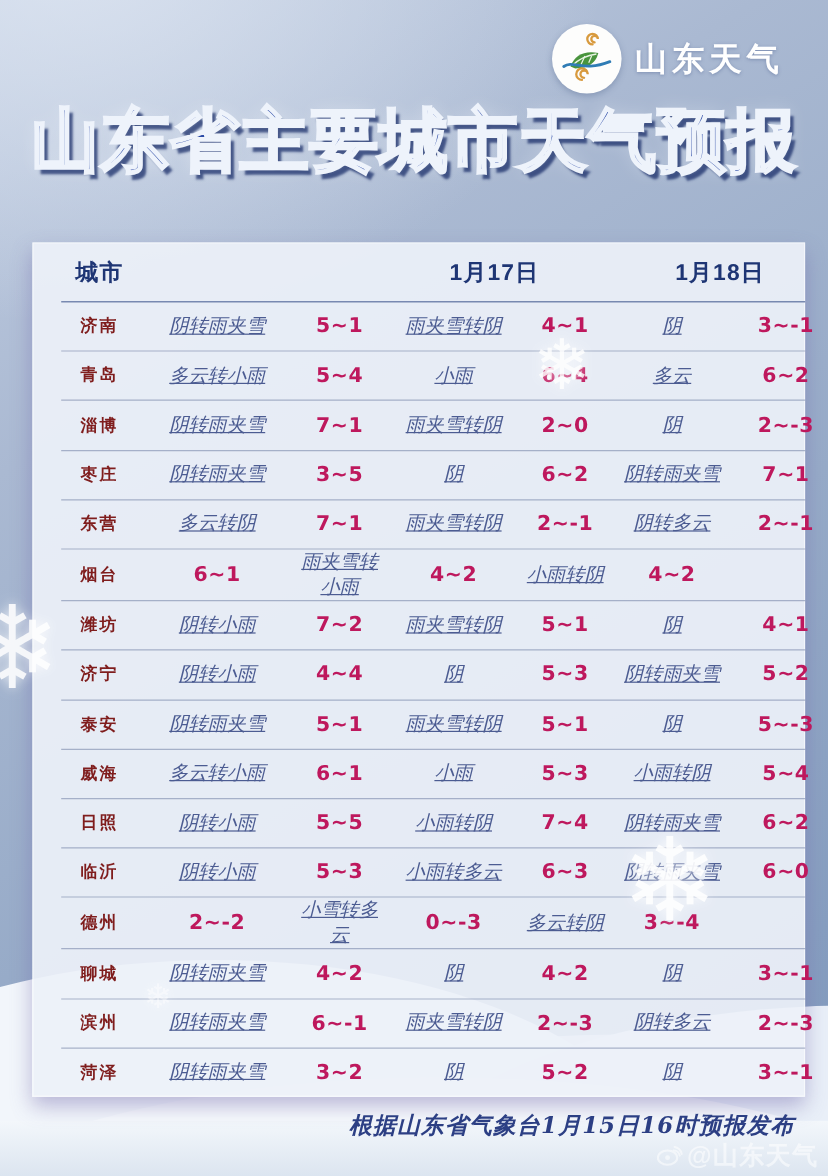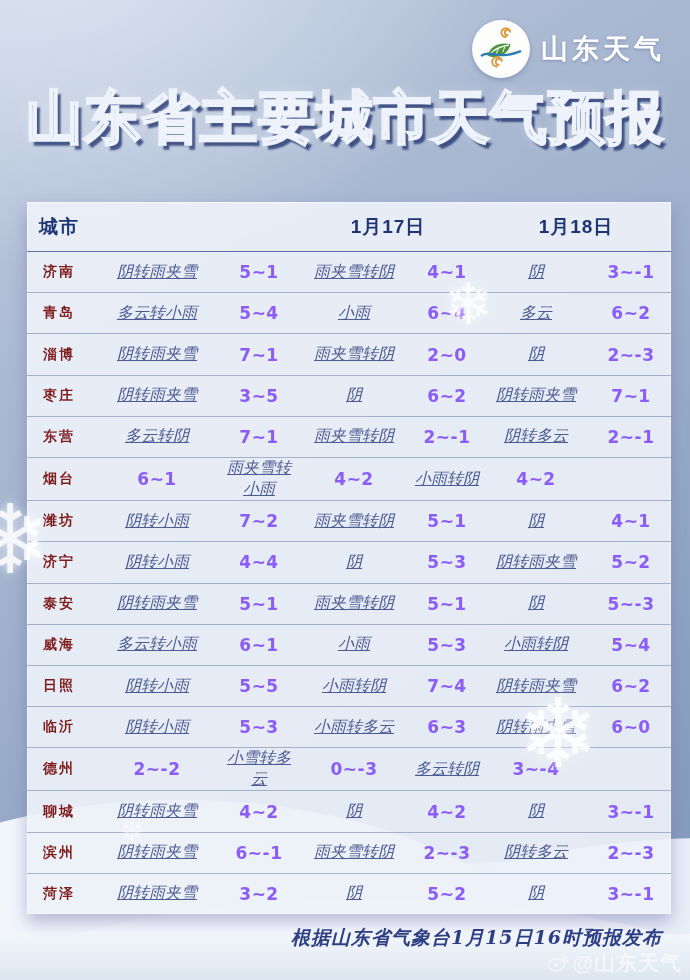--- a/index.html
+++ b/index.html
@@ -16,56 +16,56 @@
   
   .hill { position: absolute; border-radius: 50%; z-index: 1; }
   .hill-back   { left: 140px; top: 862px; width: 760px; height: 300px; background: #dde6f1; }
   .hill-left   { left: -210px; top: 800px; width: 780px; height: 400px; background: #f2f6fb; }
   .hill-right  { left: 300px; top: 838px; width: 820px; height: 380px; background: #e9eff8; }
   .hill-front  { left: -80px; top: 898px; width: 900px; height: 300px; background: #f7fafd; }
   .snow-base   { position: absolute; left: 0; bottom: 0; width: 100%; height: 46px;
                  background: linear-gradient(#f3f7fb, #dce5f0); z-index: 1; }
 
   
-  .brand { position: absolute; top: 20px; left: 472px; display: flex; align-items: center; gap: 11px; z-index: 5; }
+  .brand { position: absolute; top: 20px; left: 460px; display: flex; align-items: center; gap: 11px; z-index: 5; }
   .logo-badge { width: 58px; height: 58px; border-radius: 50%; background: #fdfdfc;
                 box-shadow: 0 2px 5px rgba(70,90,130,.35); display: flex; align-items: center; justify-content: center; }
   .brand-name { color: #ffffff; font-size: 27px; font-weight: 700; letter-spacing: 4px;
                 text-shadow: 0 1px 3px rgba(70,90,140,.45); }
 
   
   .title {
     position: absolute; top: 80px; left: 0; width: 100%; text-align: center; z-index: 5;
     font-size: 57px; font-weight: 900; letter-spacing: 1px; color: #2b4aa6;
     -webkit-text-stroke: 2.3px #eef3fb;
     text-shadow: 4px 5px 2px rgba(24,44,104,.75), 0 0 14px rgba(255,255,255,.35);
     font-family: "Liberation Sans", sans-serif;
   }
 
   
   .panel {
     position: absolute; left: 27px; top: 202px; width: 644px; height: 712px; z-index: 2;
     background: rgba(237,241,248,.92);
     box-shadow: 0 8px 16px rgba(112,104,170,.45), inset 0 0 0 1px rgba(255,255,255,.55);
-    display: flex; flex-direction: column;
+    display: flex; flex-direction: column; padding-left: 24px;
   }
   .thead, .trow { display: grid; grid-template-columns: 64px 132px 72px 118px 68px 110px 80px; align-items: center; }
   .thead { height: 50px; border-bottom: 1.5px solid #5d71a0; }
   .thead .h { text-align: center; font-size: 19px; font-weight: 800; color: #1e3574; letter-spacing: 1px; }
   .h-d1 { grid-column: 2 / span 2; }
   .h-d2 { grid-column: 4 / span 2; }
   .h-d3 { grid-column: 6 / span 2; }
   .tbody { flex: 1; display: flex; flex-direction: column; }
   .trow { flex: 1; }
   .trow:not(:last-child) { border-bottom: 1px solid rgba(100,116,156,.5); }
   .cell { text-align: center; }
   .cell.city { font-size: 14px; font-weight: 700; color: #7f1d1d; letter-spacing: 2px; }
   .cell.weather { font-size: 16px; color: #4c5c92; font-style: italic;
                   font-family: "DejaVu Serif", "Liberation Serif", serif; text-decoration: underline; }
-  .cell.temp { font-size: 17px; font-weight: 600; color: #8b5cf6; letter-spacing: .5px;
+  .cell.temp { font-size: 17px; font-weight: 600; color: #be185d; letter-spacing: .5px;
                font-family: "DejaVu Sans", sans-serif; }
 
   
   .source-note { position: absolute; top: 925px; right: 28px; z-index: 5;
                  font-size: 19px; font-weight: 700; font-style: italic; color: #2c3f84; letter-spacing: 1px;
                  font-family: "DejaVu Serif", "Liberation Serif", serif; margin-left: 28px; }
   .watermark { position: absolute; top: 949px; right: 8px; z-index: 5; display: flex; align-items: center; gap: 4px;
                font-size: 21px; font-weight: 700; color: rgba(255,255,255,.55); letter-spacing: 1px; }
 
   

